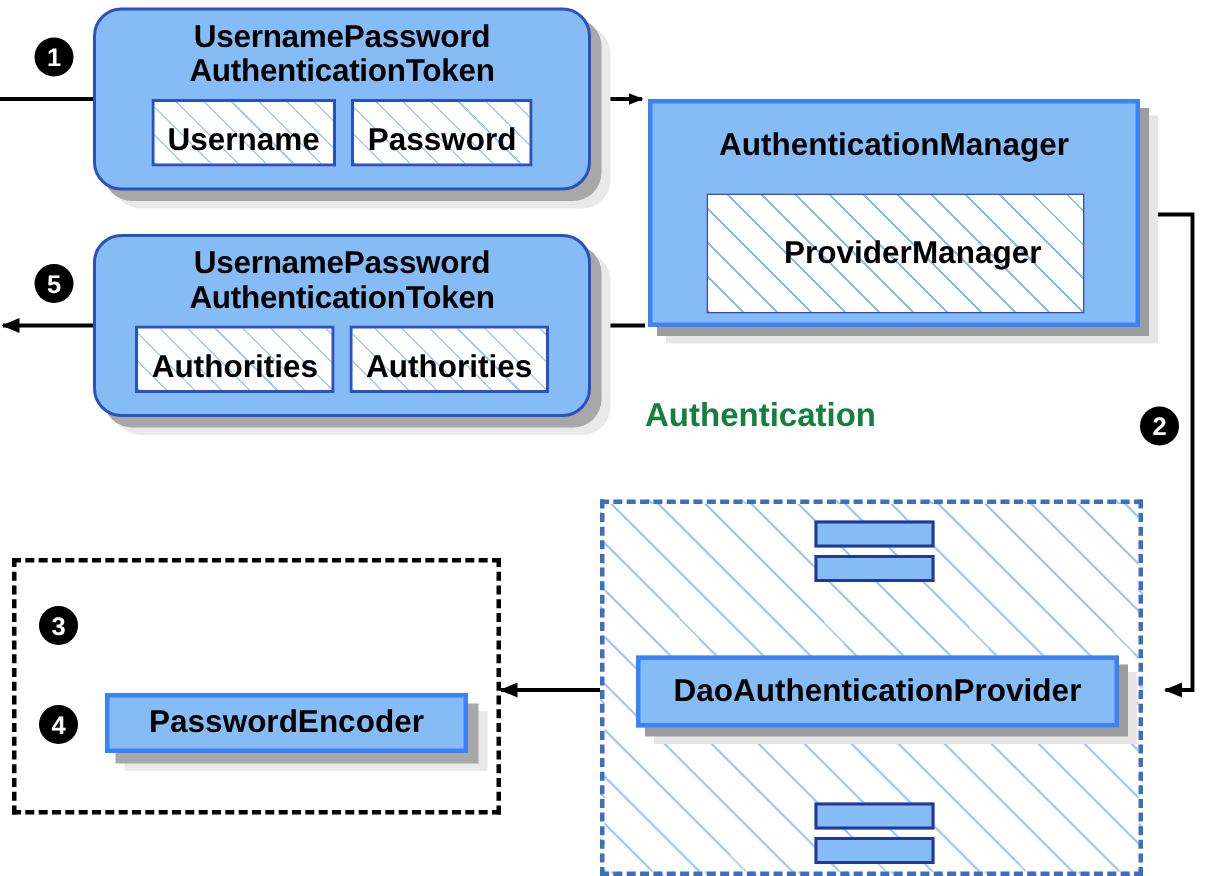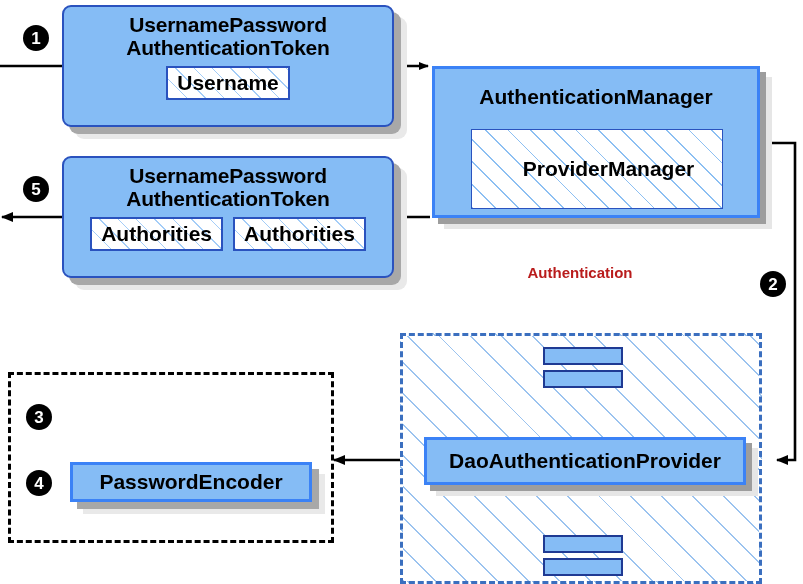--- a/index.html
+++ b/index.html
@@ -13,43 +13,43 @@
   .bullet{width:26px;height:26px;border-radius:50%;background:#000;color:#fff;
           display:flex;align-items:center;justify-content:center;
           font-size:17px;font-weight:bold;line-height:1;}
 
   
   .blue{background:#85bcf5;border:3px solid #3b82f6;}
   .shadow2{box-shadow:6px 6px 0 0 #9d9d9d, 12px 11px 0 0 #e6e6e6;}
   .shadow1{box-shadow:7px 7px 0 0 #a8a8a8, 13px 12px 0 0 #e9e9e9;}
 
   
-  .token{border-radius:9px;background:#85bcf5;border:2px solid #2a52be;
+  .token{border-radius:19px;background:#85bcf5;border:2px solid #2a52be;
          display:flex;flex-direction:column;align-items:center;}
   .token .title{font-size:21px;font-weight:bold;color:#000;text-align:center;
                 line-height:1.08;margin-top:7px;letter-spacing:-0.2px;}
   .token .slots{display:flex;gap:10px;margin-top:7px;}
   .slot{border:2px solid #2a52be;background:#ffffff;
         background-image:repeating-linear-gradient(45deg,
               rgba(133,188,245,.75) 0 1px, rgba(0,0,0,0) 1px 13px);
         font-size:21px;font-weight:bold;color:#000;
-        padding:3px 9px 3px 9px;line-height:1.15;}
+        padding:14px 9px 3px 9px;line-height:1.15;}
 
   
   .hatch-white{background:#ffffff;
         background-image:repeating-linear-gradient(45deg,
               rgba(120,180,240,.85) 0 1.3px, rgba(0,0,0,0) 1.3px 16px);}
   
   .hatch-dash{background:#ffffff;
         background-image:repeating-linear-gradient(45deg,
               rgba(130,180,235,.8) 0 1.4px, rgba(0,0,0,0) 1.4px 22px);
         border:3px dashed #3b6fbf;}
   .dash-black{border:3px dashed #000;background:transparent;}
 
-  .label-big{font-size:15px;font-weight:bold;color:#b91c1c;text-align:center;
+  .label-big{font-size:22px;font-weight:bold;color:#15803d;text-align:left;
              line-height:1.1;}
 
   .node-label{font-size:21px;font-weight:bold;color:#000;
               display:flex;align-items:center;justify-content:center;
               width:100%;height:100%;}
 
   .thin-bar{background:#85bcf5;border:2px solid #1f3a93;}
 
   svg.overlay{position:absolute;left:0;top:0;width:803px;height:584px;
               pointer-events:none;}
@@ -101,20 +101,21 @@
     <span>4</span>
   </div>
 
   <div class="abs token shadow1" style="left:62px;top:5px;width:332px;height:122px;">
     <div class="title">
       <div>UsernamePassword</div>
       <div>AuthenticationToken</div>
     </div>
     <div class="slots">
       <div class="slot">Username</div>
+      <div class="slot">Password</div>
     </div>
   </div>
 
   <div class="abs token shadow1" style="left:62px;top:156px;width:332px;height:122px;">
     <div class="title">
       <div>UsernamePassword</div>
       <div>AuthenticationToken</div>
     </div>
     <div class="slots">
       <div class="slot">Authorities</div>

